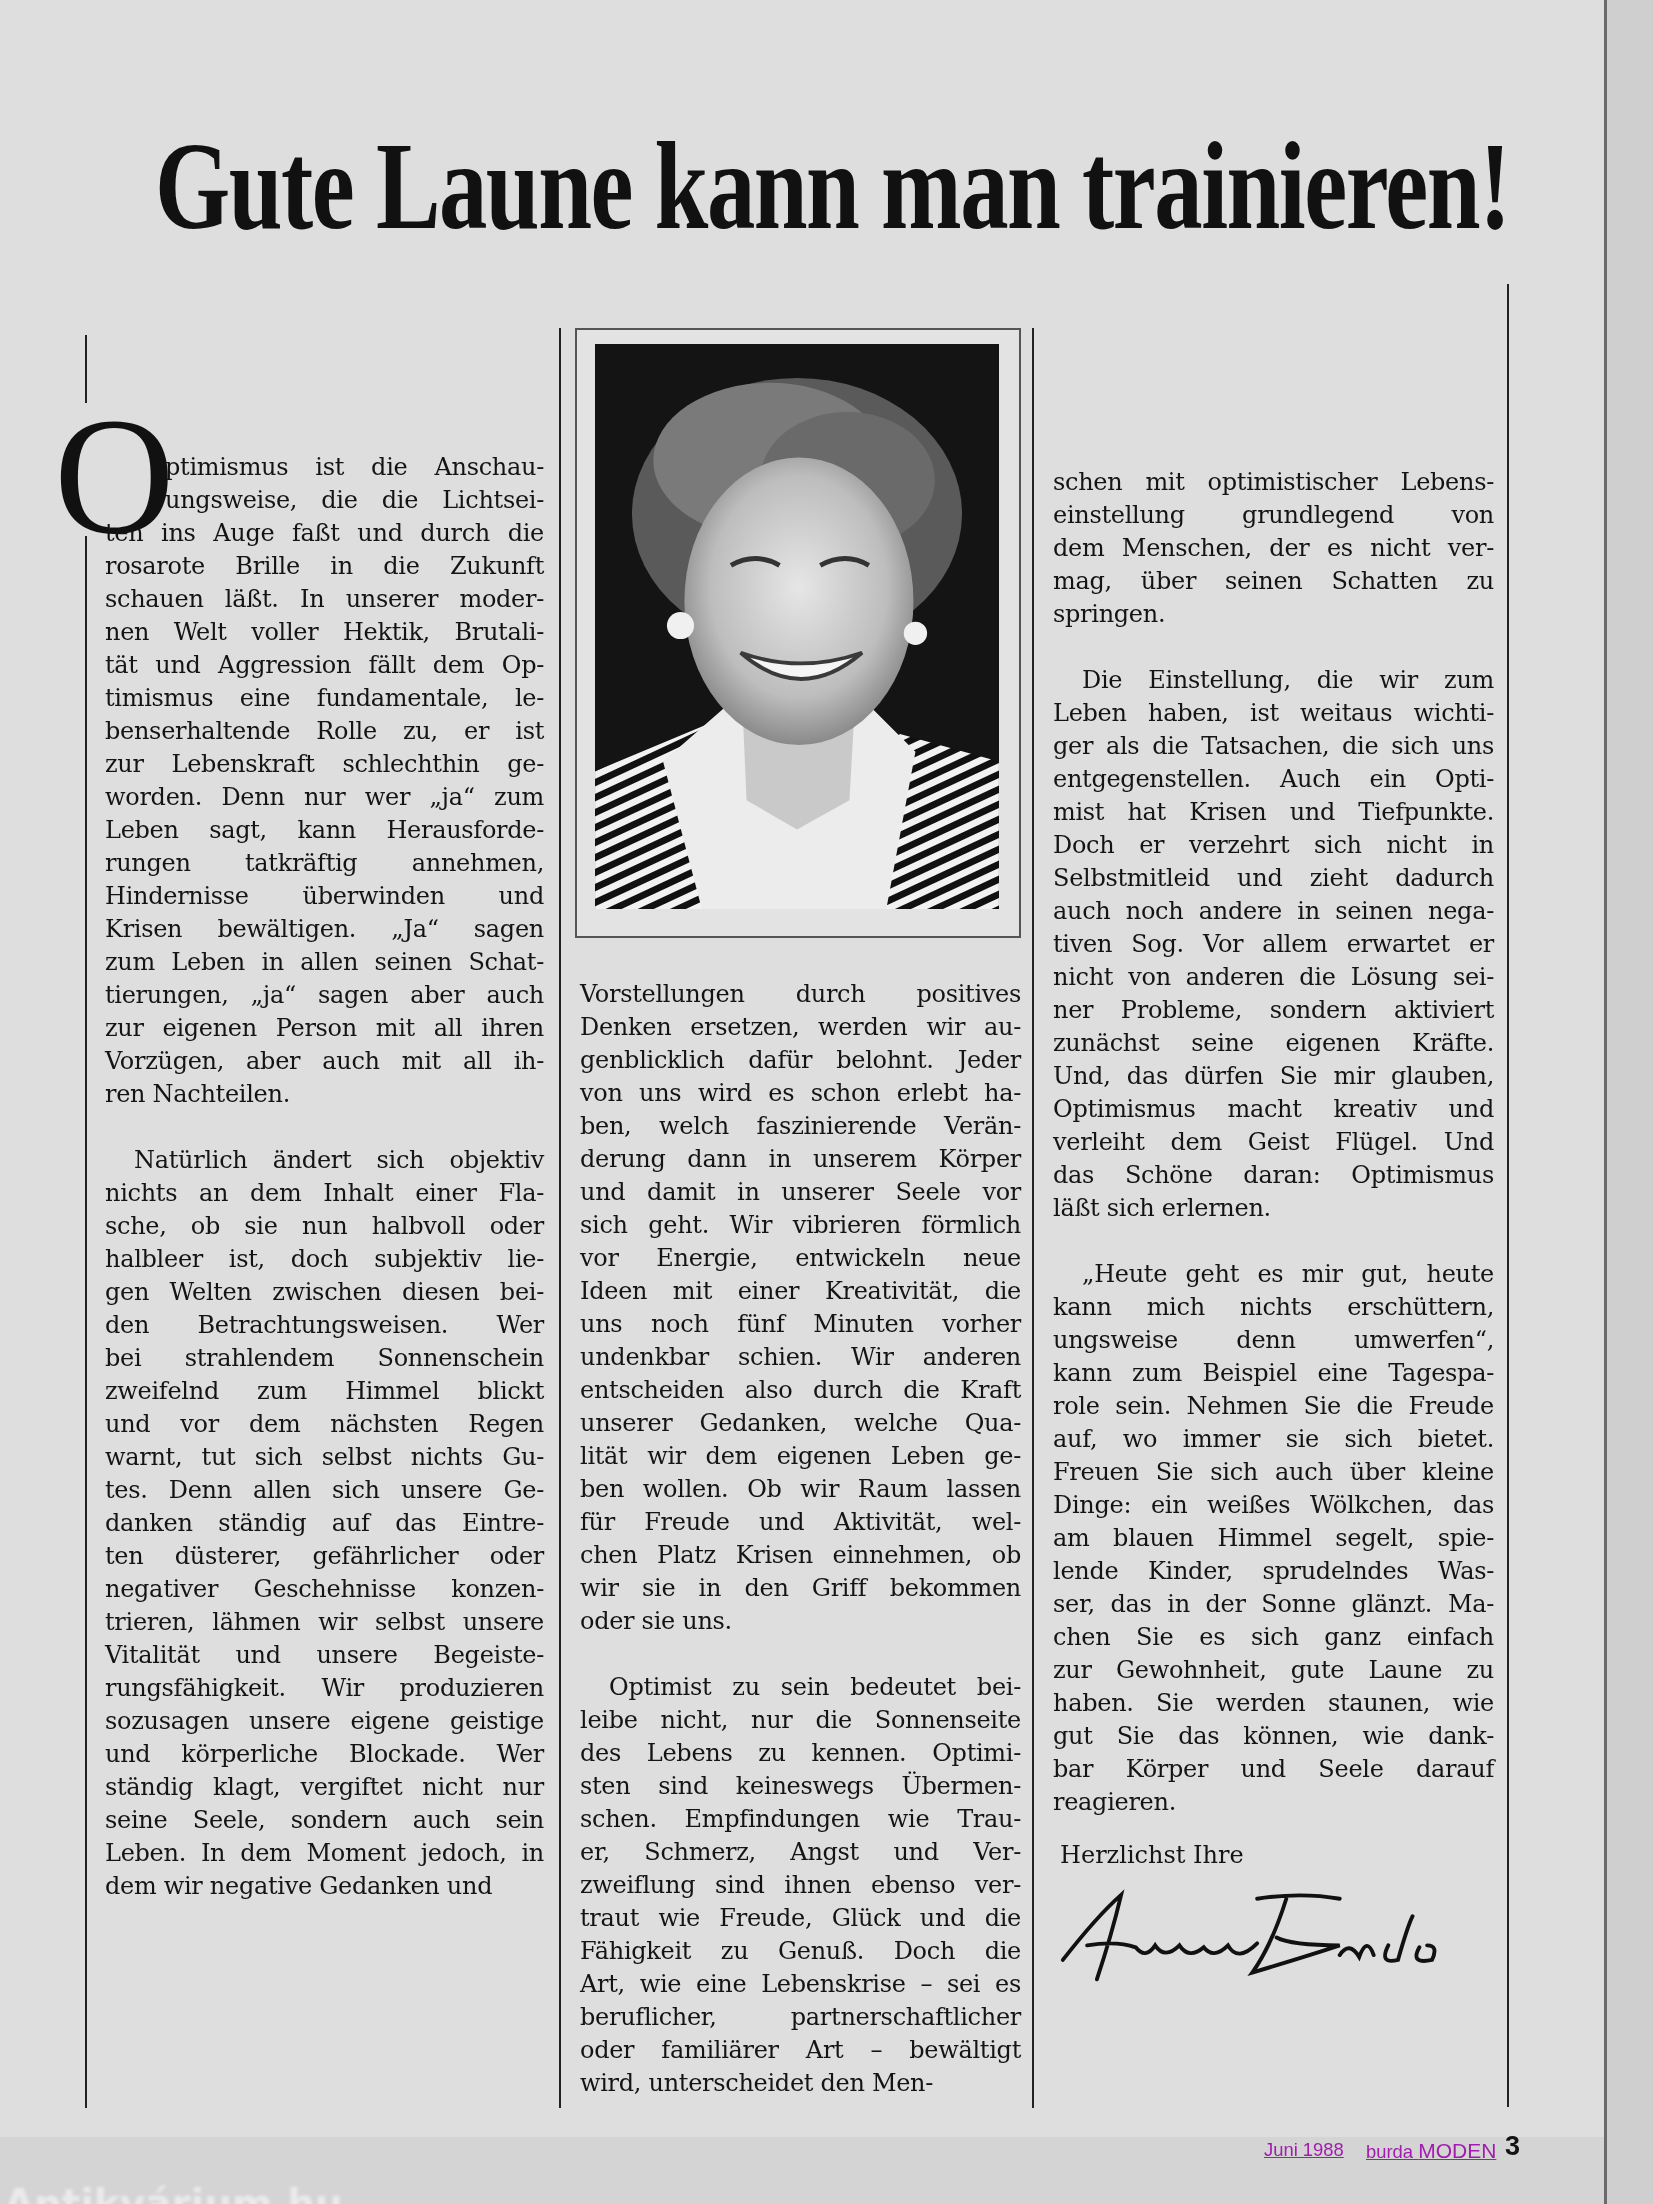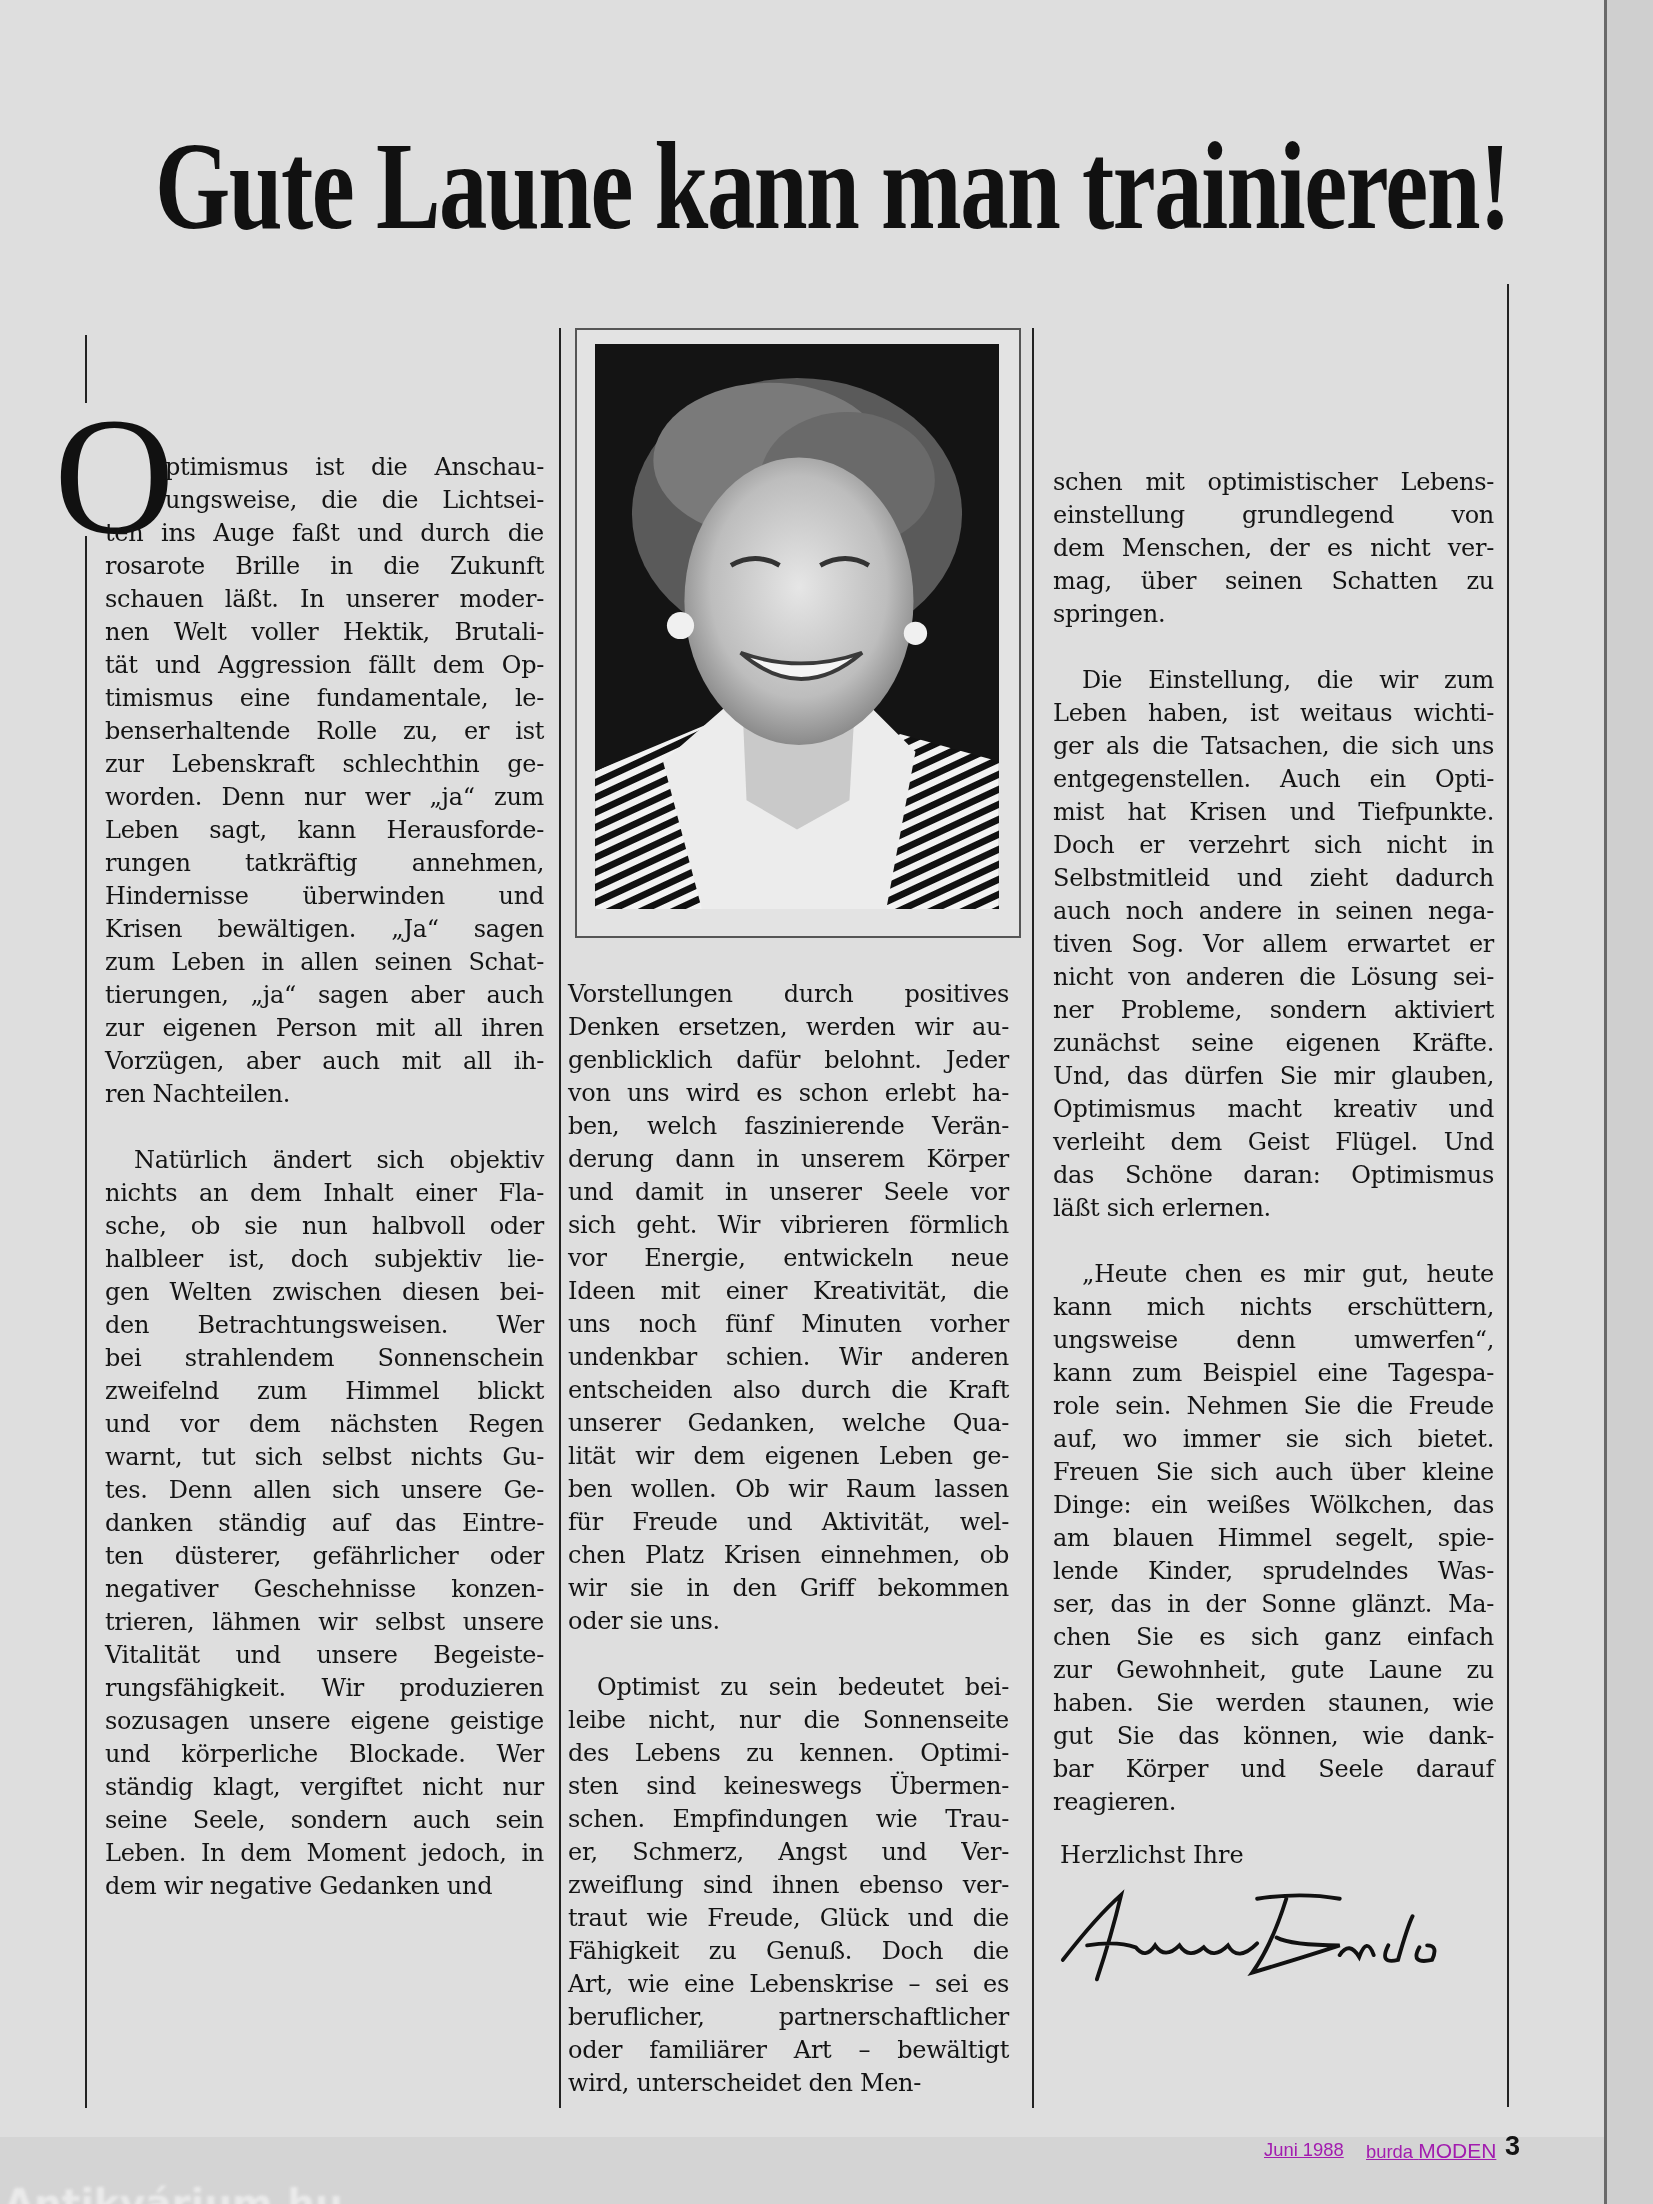--- a/index.html
+++ b/index.html
@@ -164,21 +164,21 @@
         <path d="M232 228 Q258 214 282 228" stroke="#333" stroke-width="5" fill="none"></path>
 
         <path d="M150 318 Q212 372 275 318 Q212 340 150 318 Z" fill="#f5f5f5" stroke="#3a3a3a" stroke-width="4"></path>
 
         <circle cx="88" cy="290" r="14" fill="#f0f0f0"></circle>
         <circle cx="330" cy="298" r="12" fill="#f0f0f0"></circle>
       </svg>
     </div>
   </div>
 
-  <div class="col" id="col2" style="left:568px; top:978px; width:441px;">
+  <div class="col" id="col2" style="left:580px; top:978px; width:441px;">
     <div style="margin-bottom:33px;">
         <span class="line">Vorstellungen durch positives</span>
         <span class="line">Denken ersetzen, werden wir au-</span>
         <span class="line">genblicklich dafür belohnt. Jeder</span>
         <span class="line">von uns wird es schon erlebt ha-</span>
         <span class="line">ben, welch faszinierende Verän-</span>
         <span class="line">derung dann in unserem Körper</span>
         <span class="line">und damit in unserer Seele vor</span>
         <span class="line">sich geht. Wir vibrieren förmlich</span>
         <span class="line">vor Energie, entwickeln neue</span>
@@ -232,21 +232,21 @@
         <span class="line">nicht von anderen die Lösung sei-</span>
         <span class="line">ner Probleme, sondern aktiviert</span>
         <span class="line">zunächst seine eigenen Kräfte.</span>
         <span class="line">Und, das dürfen Sie mir glauben,</span>
         <span class="line">Optimismus macht kreativ und</span>
         <span class="line">verleiht dem Geist Flügel. Und</span>
         <span class="line">das Schöne daran: Optimismus</span>
         <span class="line last">läßt sich erlernen.</span>
       </div>
     <div>
-        <span class="line" style="padding-left: 29px;">„Heute chen es mir gut, heute</span>
+        <span class="line" style="padding-left: 29px;">„Heute geht es mir gut, heute</span>
         <span class="line">kann mich nichts erschüttern,</span>
         <span class="line">ungsweise denn umwerfen“,</span>
         <span class="line">kann zum Beispiel eine Tagespa-</span>
         <span class="line">role sein. Nehmen Sie die Freude</span>
         <span class="line">auf, wo immer sie sich bietet.</span>
         <span class="line">Freuen Sie sich auch über kleine</span>
         <span class="line">Dinge: ein weißes Wölkchen, das</span>
         <span class="line">am blauen Himmel segelt, spie-</span>
         <span class="line">lende Kinder, sprudelndes Was-</span>
         <span class="line">ser, das in der Sonne glänzt. Ma-</span>

